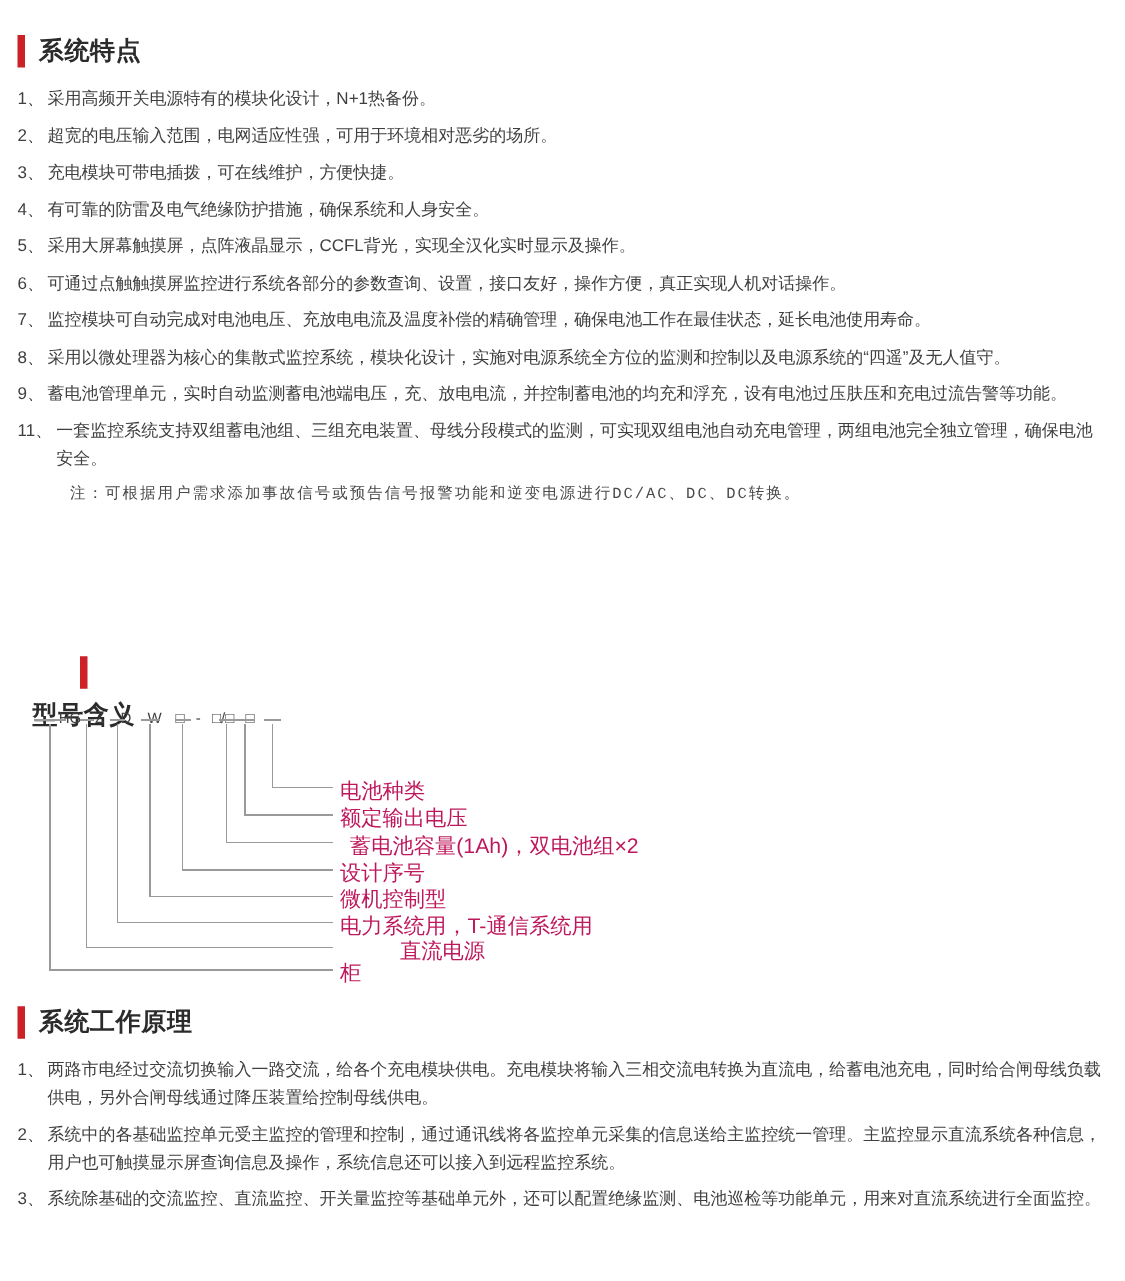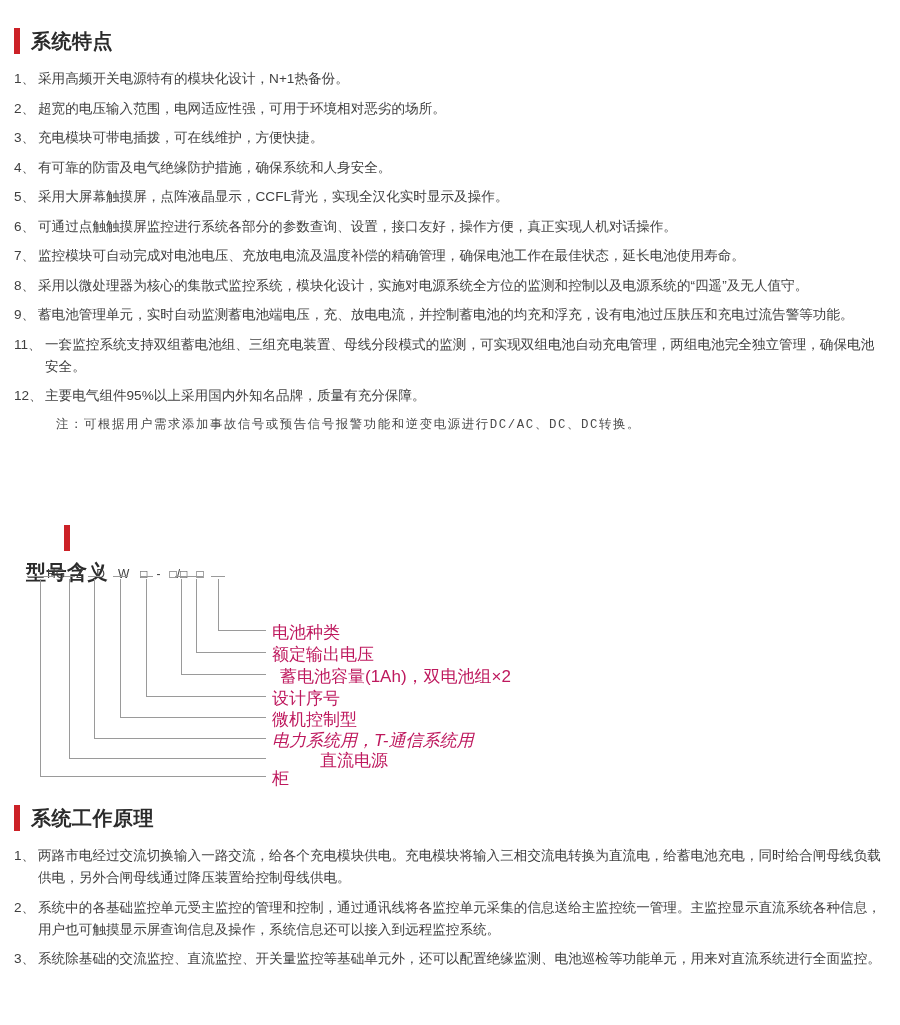--- a/index.html
+++ b/index.html
@@ -162,24 +162,20 @@
       <span class="li-text">采用以微处理器为核心的集散式监控系统，模块化设计，实施对电源系统全方位的监测和控制以及电源系统的“四遥”及无人值守。</span>
     </li>
     <li>
       <span class="li-num narrow">9、</span>
       <span class="li-text">蓄电池管理单元，实时自动监测蓄电池端电压，充、放电电流，并控制蓄电池的均充和浮充，设有电池过压肤压和充电过流告警等功能。</span>
     </li>
     <li>
       <span class="li-num wide">11、</span>
       <span class="li-text">一套监控系统支持双组蓄电池组、三组充电装置、母线分段模式的监测，可实现双组电池自动充电管理，两组电池完全独立管理，确保电池安全。</span>
     </li>
-    <li>
-      <span class="li-num wide">12、</span>
-      <span class="li-text">主要电气组件95%以上采用国内外知名品牌，质量有充分保障。</span>
-    </li>
     <li style="display:block;margin-bottom:0;">
       <div class="note">注：可根据用户需求添加事故信号或预告信号报警功能和逆变电源进行DC/AC、DC、DC转换。</div>
     </li>
   </ul>
 
   <div class="section-head" id="model-head">
     <div class="head-bar"></div>
     <div class="head-text">型号含义</div>
   </div>
 
@@ -217,21 +213,21 @@
 
         <path d="M40 23 L40 220 L266 220"></path>
       </g>
     </svg>
 
     <div class="dlabel" style="left:272px; top:68px;">电池种类</div>
     <div class="dlabel" style="left:272px; top:90px;">额定输出电压</div>
     <div class="dlabel" style="left:280px; top:112px;">蓄电池容量(1Ah)，双电池组×2</div>
     <div class="dlabel" style="left:272px; top:134px;">设计序号</div>
     <div class="dlabel" style="left:272px; top:155px;">微机控制型</div>
-    <div class="dlabel" style="left:272px; top:176px;font-style:italic;">电力系统用，T-通信系统用</div>
+    <div class="dlabel" style="left:272px; top:176px;">电力系统用，T-通信系统用</div>
     <div class="dlabel" style="left:272px; top:196px;margin-left:48px;">直流电源</div>
     <div class="dlabel" style="left:272px; top:214px;">柜</div>
   </div>
 
   <div class="section-head" id="principle-head">
     <div class="head-bar"></div>
     <div class="head-text">系统工作原理</div>
   </div>
 
   <ul class="list" id="principle-list">

